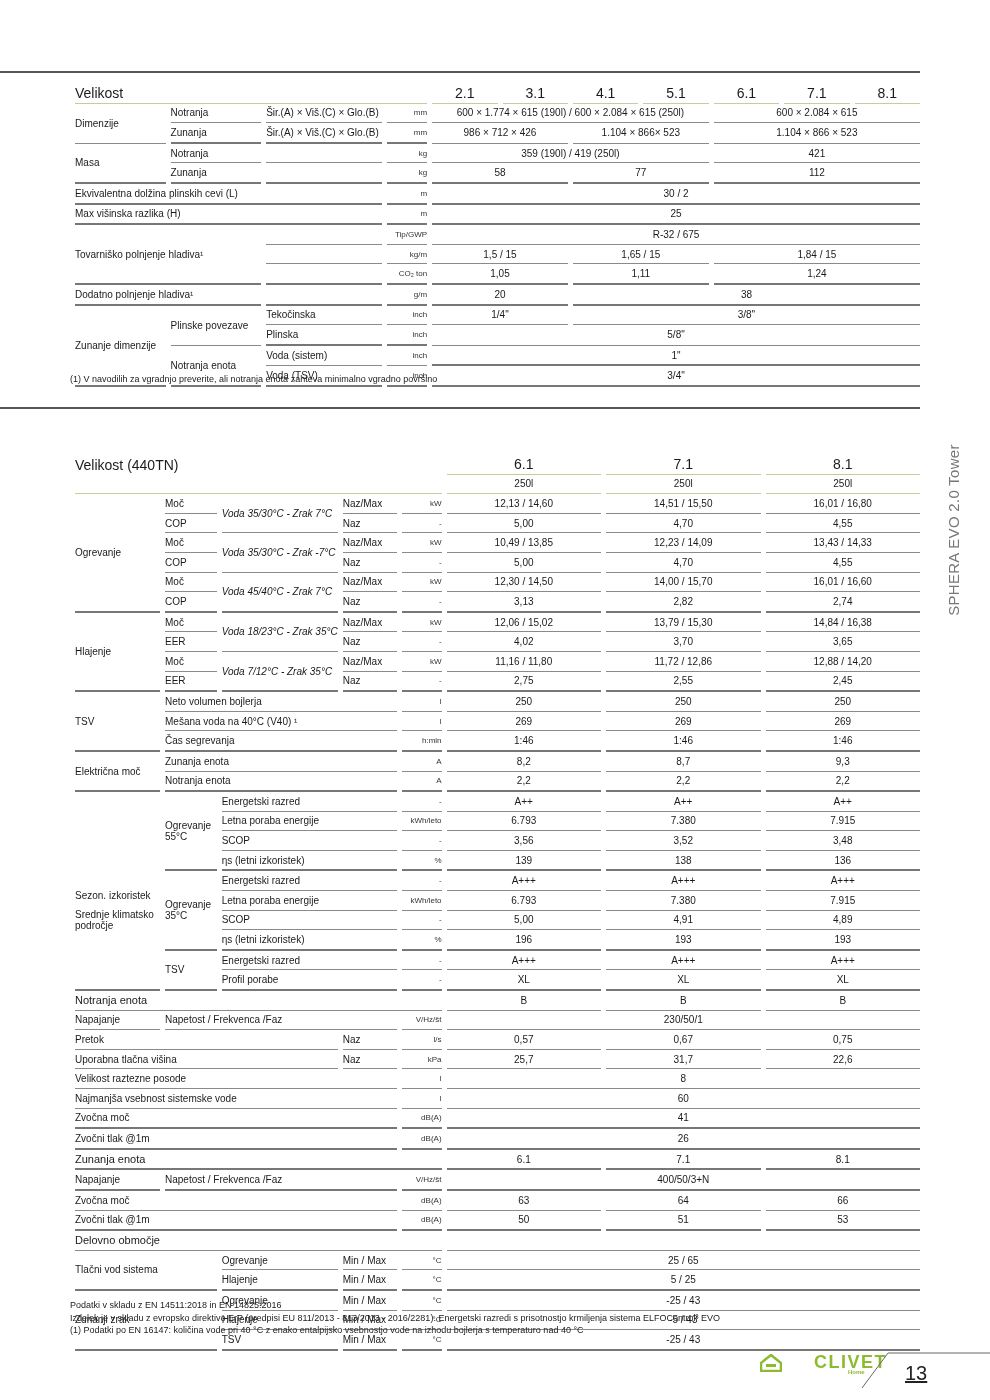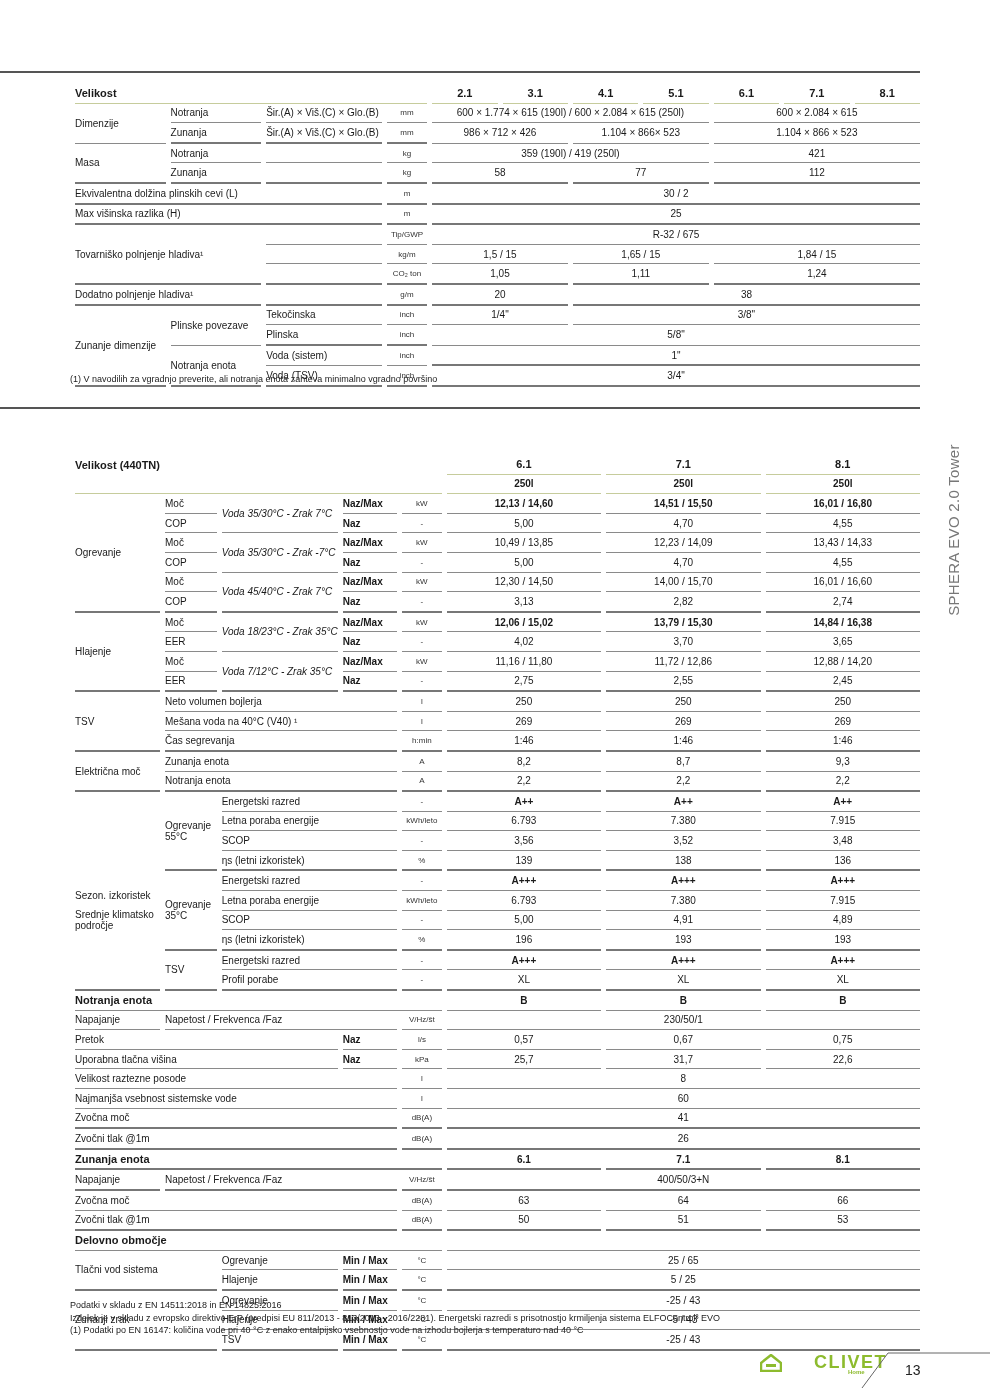--- a/index.html
+++ b/index.html
@@ -5,35 +5,35 @@
   html, body { margin:0; padding:0; background:#fff; }
   body { width:990px; height:1400px; position:relative; overflow:hidden;
          font-family:"Liberation Sans", sans-serif; color:#1a1a1a; }
   .topline { position:absolute; left:0; top:71px; width:920px; height:2px; background:#555; }
   .midline { position:absolute; left:0; top:407px; width:920px; height:2px; background:#555; }
   .side-title { position:absolute; left:953px; top:530px; transform:translate(-50%,-50%) rotate(-90deg);
                 white-space:nowrap; font-size:15px; color:#777; letter-spacing:0.3px; }
   table { border-collapse:separate; border-spacing:5px 0; position:absolute; }
   td { font-size:10px; height:18.6px; padding:0; vertical-align:middle; white-space:nowrap; }
   .c { text-align:center; }
-  .u { text-align:center; font-size:8px; color:#333; }
-  .b { font-weight:bold; }
+  .u { text-align:right; font-size:8px; color:#333; }
+  .b { font-weight:normal; }
   .bl { border-bottom:1px solid #8a8a8a; }
   .bd { border-bottom:2px solid #777; }
   .hl { border-bottom:1px solid #c6cc9c; }
-  .hd td { font-weight:bold; font-size:11px; }
+  .hd td { font-weight:normal; font-size:14px; }
   .it { font-style:italic; font-size:10px; }
   #t1 { left:70px; top:84px; width:855px; }
   #t2 { left:70px; top:455px; width:855px; }
   .note { position:absolute; left:70px; font-size:9px; color:#222; }
   .footnotes { position:absolute; left:70px; top:1299px; font-size:9px; line-height:12.5px; color:#222; }
   .logo { position:absolute; left:760px; top:1352px; display:flex; align-items:center;gap:32px; }
   .logo-text { font-size:18px; font-weight:bold; color:#8dbb2e; letter-spacing:1.5px; }
   .logo-sub { position:absolute; left:88px; top:17px; font-size:6px; color:#8dbb2e; font-weight:bold; }
-  .pagenum { position:absolute; left:905px; top:1362px; font-size:14px; color:#222; }
+  .pagenum { position:absolute; left:905px; top:1362px; font-size:20px; color:#222;text-decoration:underline; }
   .pageline { position:absolute; left:860px; top:1350px; width:130px; height:40px; }
 </style>
 </head>
 <body>
 
 <div class="topline"></div>
 <div class="midline"></div>
 <div class="side-title">SPHERA EVO 2.0 Tower</div>
 
 <table id="t1">

